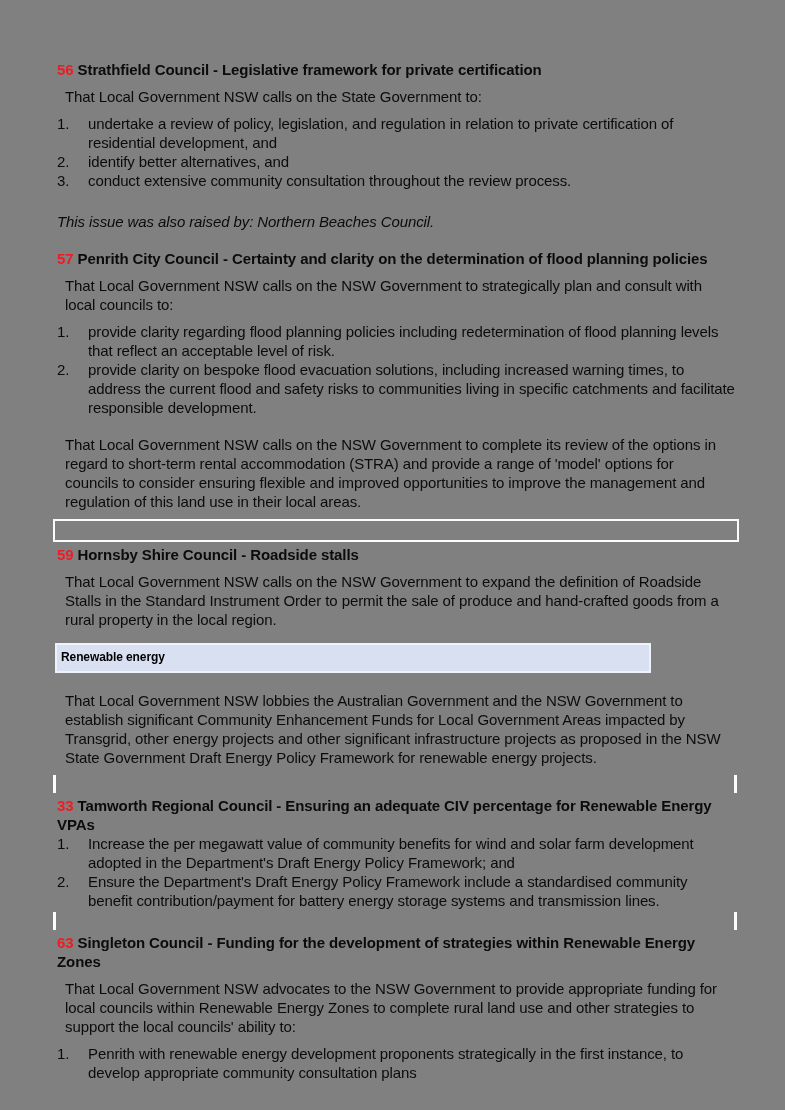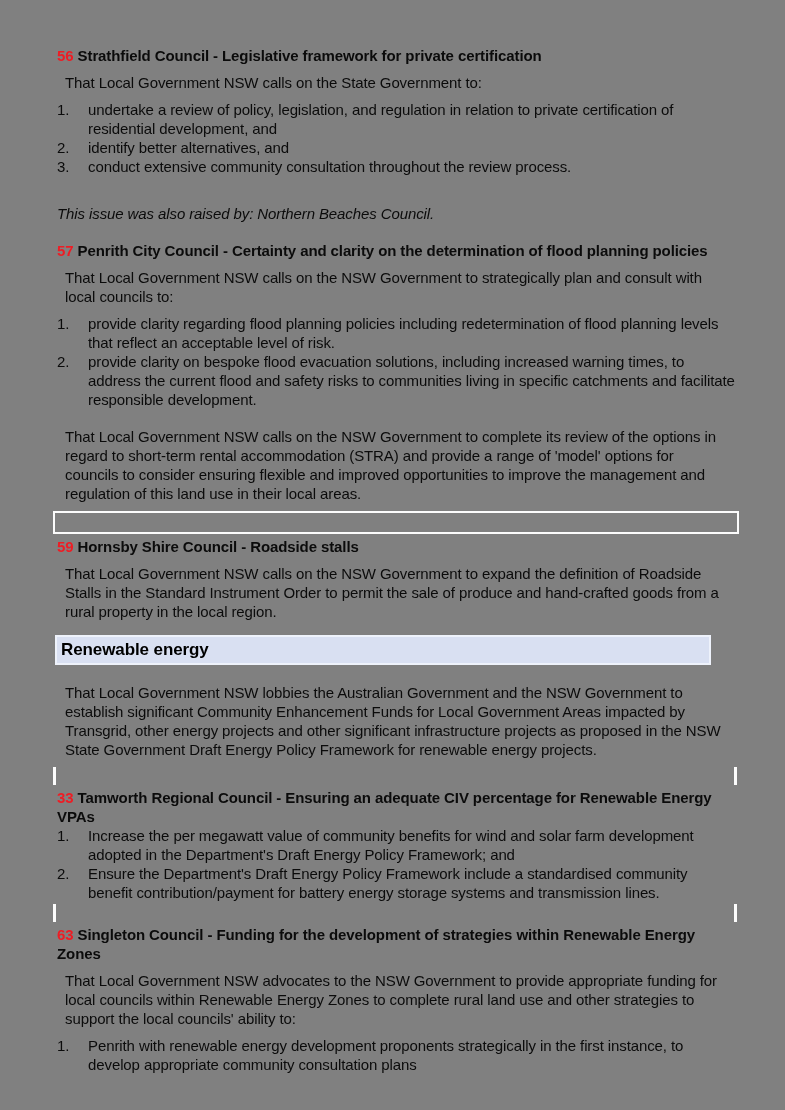--- a/index.html
+++ b/index.html
@@ -2,47 +2,47 @@
 <html><head>
 <meta charset="utf-8">
 <style>
   html, body { margin: 0; padding: 0; background: #808080; }
   .page {
     position: relative;
     width: 785px;
     height: 1110px;
     background: var(--page-bg, #808080);
     box-sizing: border-box;
-    padding: 46px 50px 0 57px;
+    padding: 60px 50px 0 57px;
     font-family: "Liberation Sans", sans-serif;
     font-size: 15px;
     line-height: 19px;
     color: var(--text-color, #0b0b0b);
     letter-spacing: -0.1px;
     overflow: hidden;
   }
   .block { margin-top: 18px; }
   .block.first { margin-top: 0; }
   .block.tight { margin-top: 3px; }
   .m-heading { font-weight: bold; }
   .m-num { color: var(--accent-red, #ee1c24); font-weight: bold; }
   .m-title2 { padding-left: 168px; font-weight: bold; }
   .m-body { margin: 8px; }
   .li { display: flex; }
   .li .n { flex: 0 0 31px; width: 31px; }
   .li .t { flex: 1; }
-  .note { font-style: italic; margin-top: 28px; }
+  .note { font-style: italic; margin-top: 22px; }
   .sec-bar {
     margin: 14px 0 0 -2px;
-    width: 656px;
+    width: 596px;
     box-sizing: border-box;
     background: var(--bar-bg, #d9e0f2);
     border: 2px solid var(--bar-edge, #eef2fb);
     padding: 1px 4px 2px 4px;
-    font-size: 17px;
+    font-size: 12px;
     font-weight: bold;
     line-height: 23px;
     color: #000;
   }
   .box-artifact {
     margin: 6px 0 0 -4px;
     width: 682px;
     height: 19px;
     box-sizing: content-box;
     border: 2px solid var(--artifact-white, #fcfcfc);

